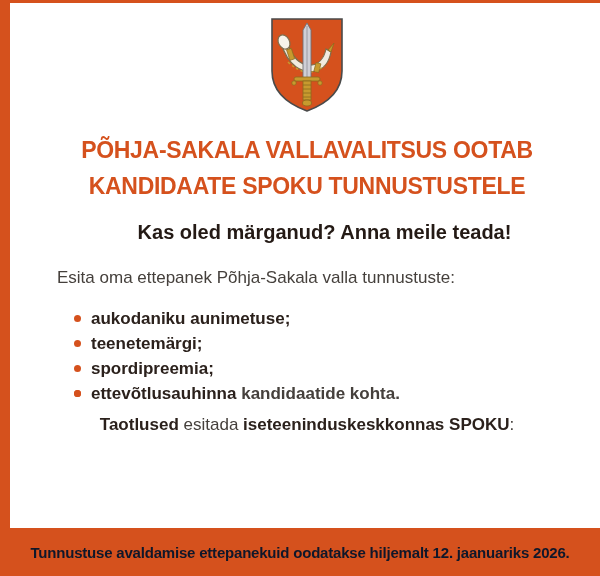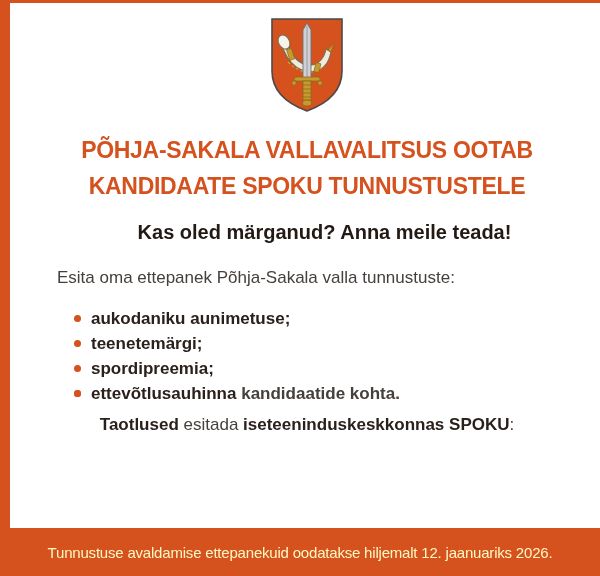--- a/index.html
+++ b/index.html
@@ -15,21 +15,21 @@
   .intro{margin:21px 0 16px 47px;color:#45403c;font-size:17px;line-height:24px;}
   ul.award-list{list-style:none;margin:5px 0 0 0;padding:0 0 0 64px;}
   ul.award-list li{position:relative;padding-left:17px;line-height:25px;font-size:17px;color:#2b211c;}
   ul.award-list .dot{position:absolute;left:0;top:9px;width:7px;height:7px;border-radius:50%;background:#d5511d;}
   ul.award-list .b{font-weight:bold;}
   ul.award-list .r{font-weight:bold;color:#45403c;}
   .apply{margin-top:7px;text-align:center;font-size:17px;line-height:23px;color:#45403c;}
   .apply .b{font-weight:bold;color:#2b211c;}
   .banner{position:absolute;left:0;bottom:0;width:600px;height:48px;background:#d5511d;
           display:flex;align-items:center;justify-content:center;}
-  .banner span{color:#fef9c3;font-weight:normal;font-size:15px;letter-spacing:-0.2px;white-space:nowrap;}
+  .banner span{color:#0f172a;font-weight:bold;font-size:15px;letter-spacing:-0.2px;white-space:nowrap;}
 </style>
 </head>
 <body>
 
 <div class="page">
   <div class="card">
 
     <div class="crest-wrap">
       <svg width="78" height="98" viewBox="0 0 78 98">
         <path d="M4 3 H74 V55 C74 76 58 88 39 95 C20 88 4 76 4 55 Z" fill="#d5511d" stroke="#4a4a4a" stroke-width="1.6"></path>

